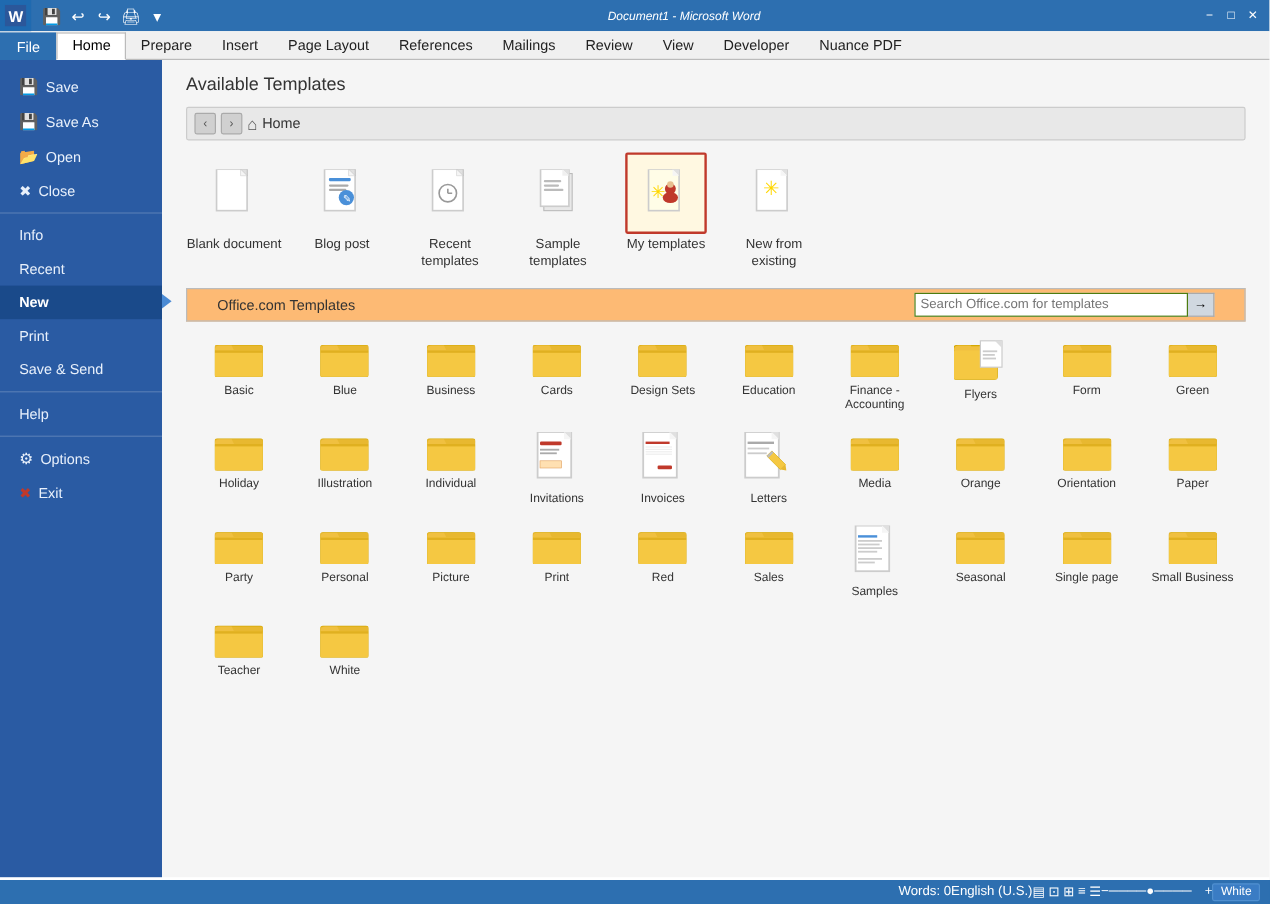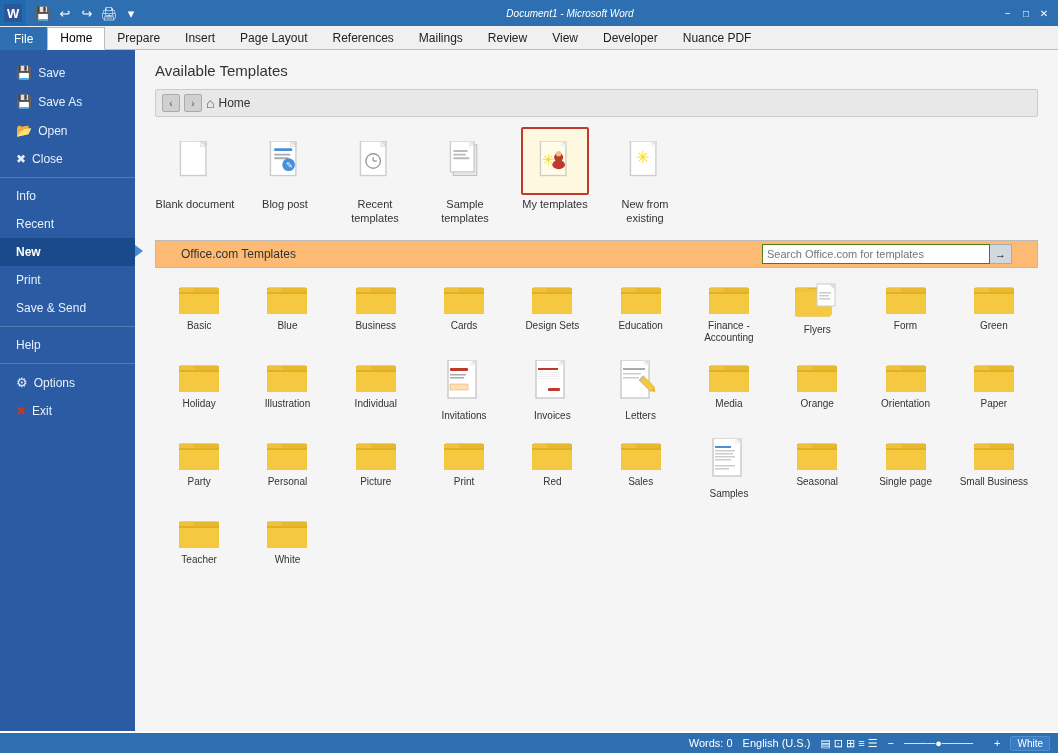--- a/index.html
+++ b/index.html
@@ -233,21 +233,21 @@
       right: 0;
       height: 20px;
       background: #2d6fb0;
       display: flex;
       align-items: center;
       justify-content: space-between;
       padding: 0 8px;
       color: #fff;
       font-size: 11px;
     }
-    .status-right { display: flex; gap: 10px; align-items: center; }
+    .status-right { display: flex; align-items: center; }
     .status-btn {
       padding: 1px 6px;
       background: #3a7cc4;
       border: 1px solid #5090d0;
       font-size: 10px;
       color: #fff;
       cursor: pointer;
       border-radius: 2px;
     }
 

